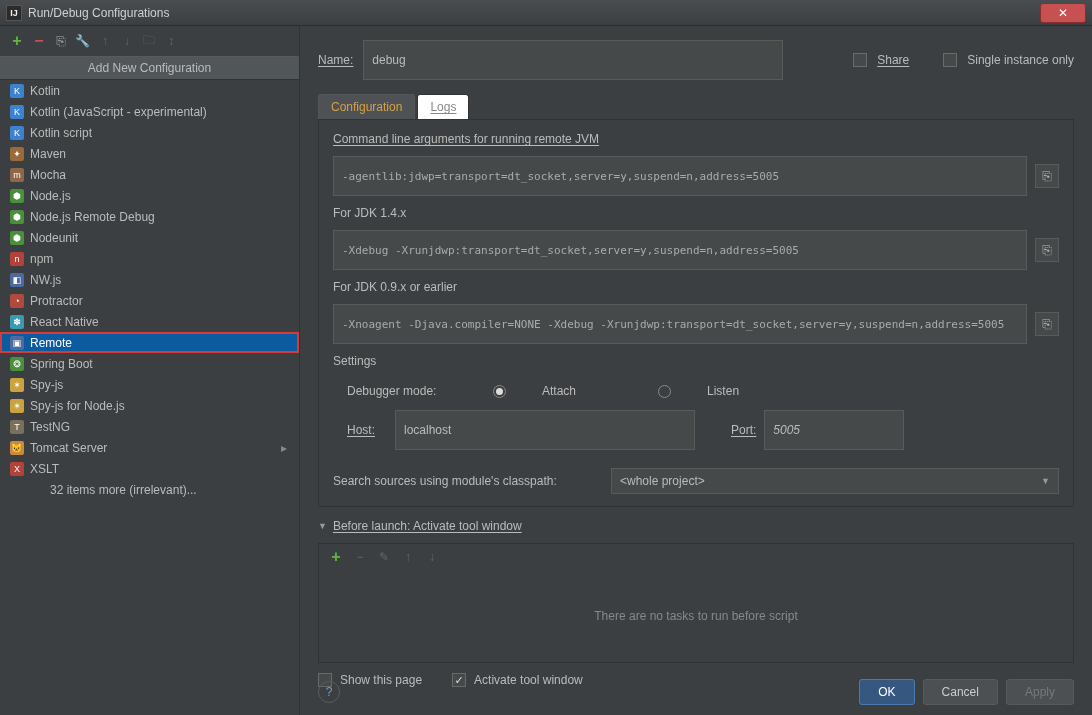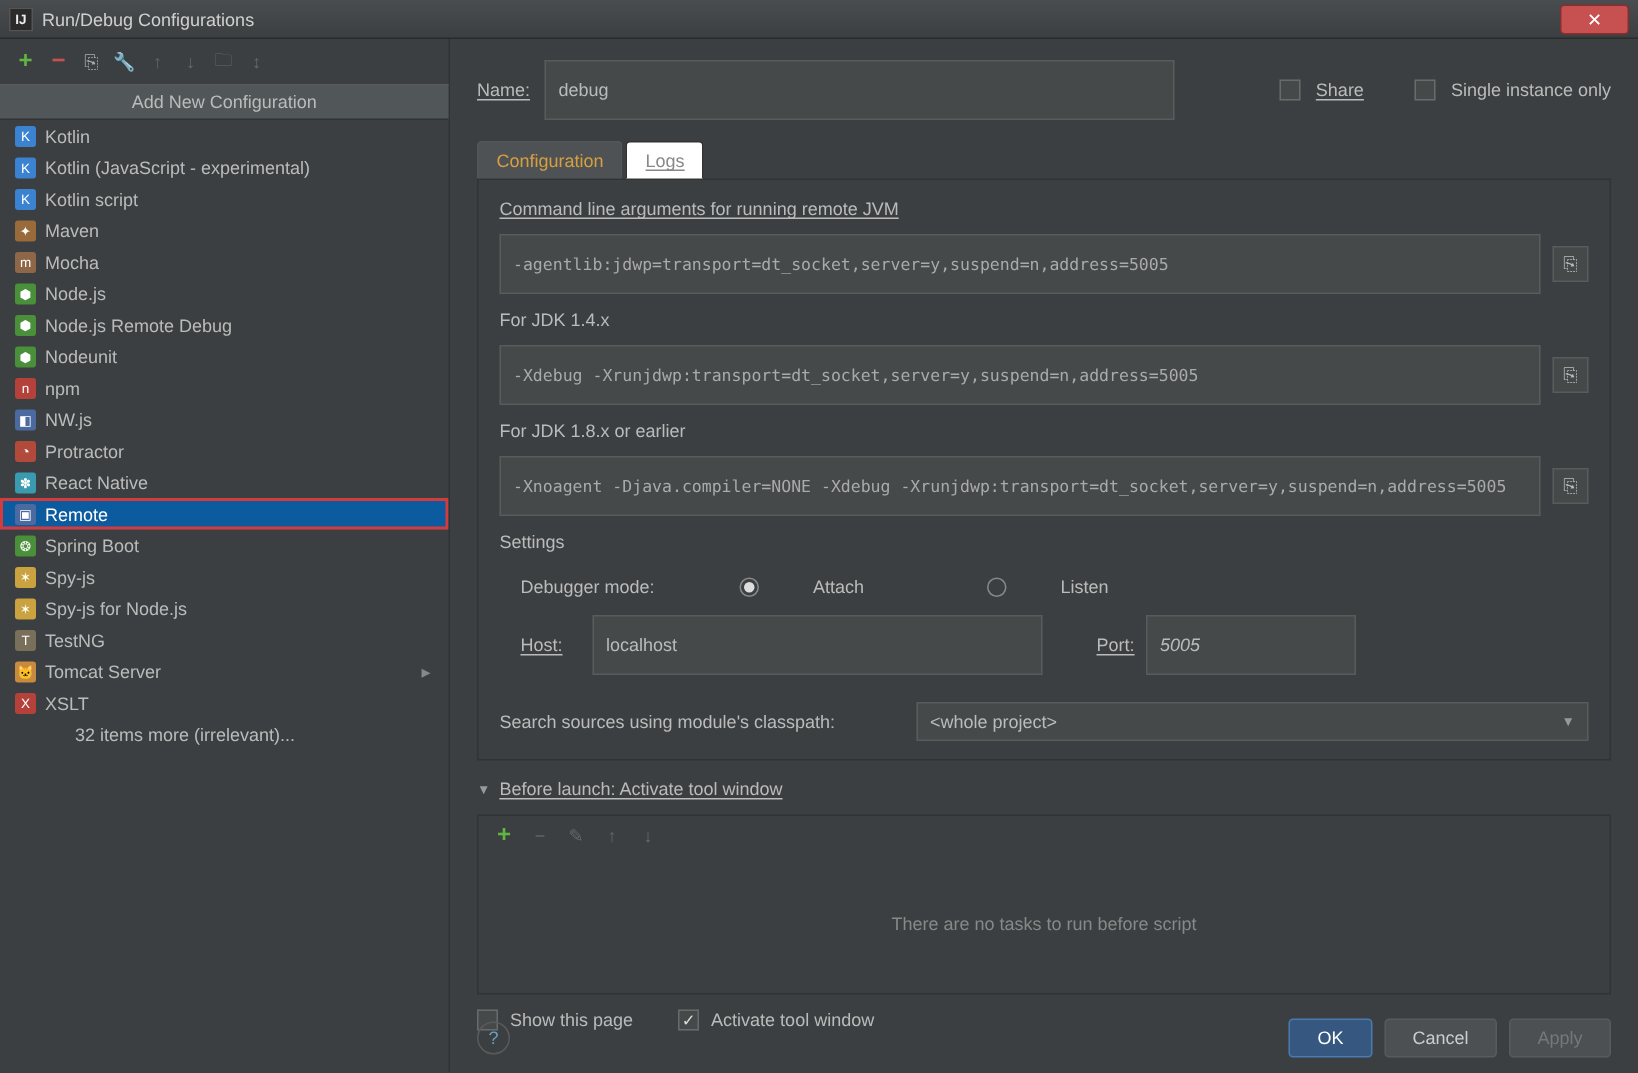--- a/index.html
+++ b/index.html
@@ -188,21 +188,21 @@
       </div>
 
       <div class="section-title">For JDK 1.4.x</div>
       <div class="fieldrow">
         <div class="ro-field" style="flex:1">-Xdebug -Xrunjdwp:transport=dt_socket,server=y,suspend=n,address=5005</div>
         <div class="copybtn">
             <span>⎘</span>
           </div>
       </div>
 
-      <div class="section-title">For JDK 1.8.x or earlier</div>
+      <div class="section-title">For JDK 0.9.x or earlier</div>
       <div class="fieldrow">
         <div class="ro-field" style="flex:1">-Xnoagent -Djava.compiler=NONE -Xdebug -Xrunjdwp:transport=dt_socket,server=y,suspend=n,address=5005</div>
         <div class="copybtn">
             <span>⎘</span>
           </div>
       </div>
 
       <div>Settings</div>
       <div class="settings-box" style="border:none; padding:0 0 0 14px; display:flex; flex-direction:column; gap:12px;">
         <div class="fieldrow" style="gap:36px;">

